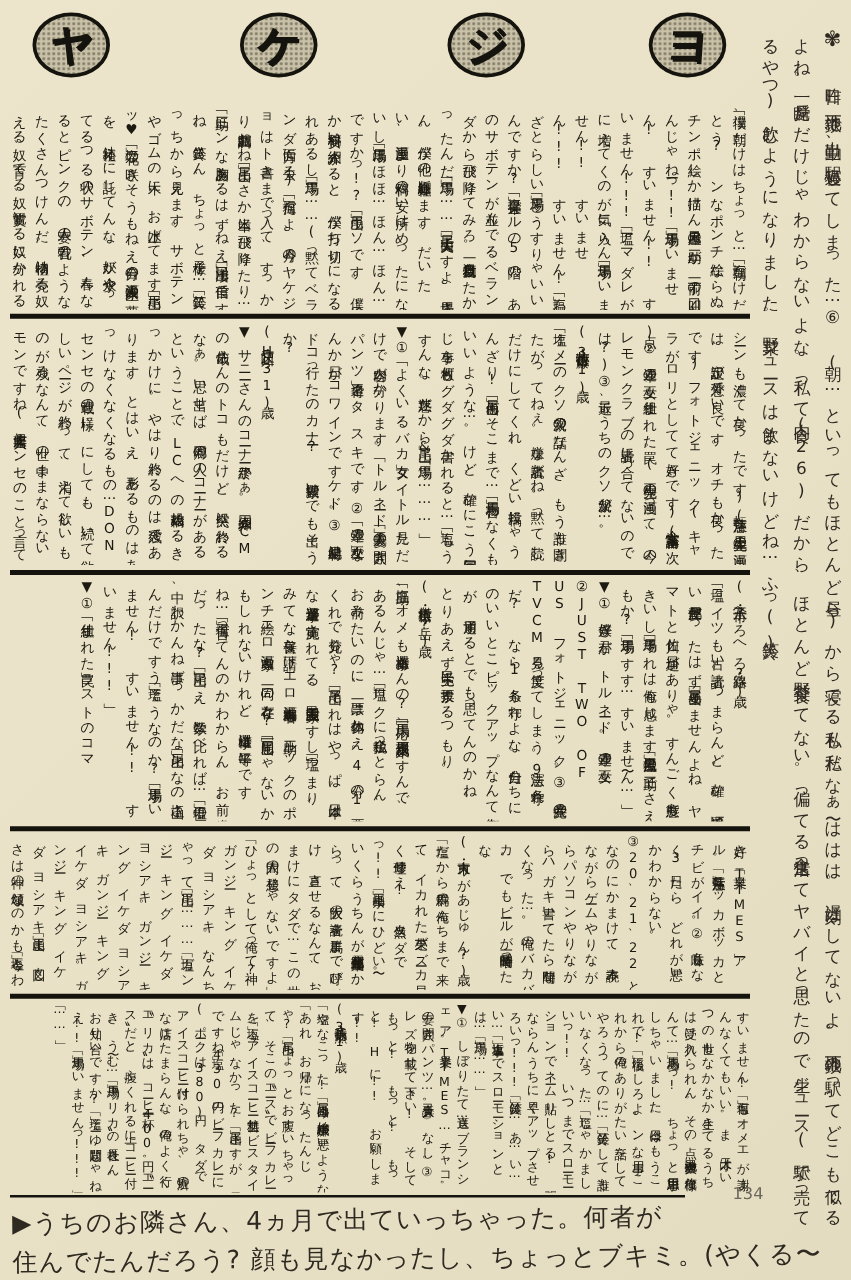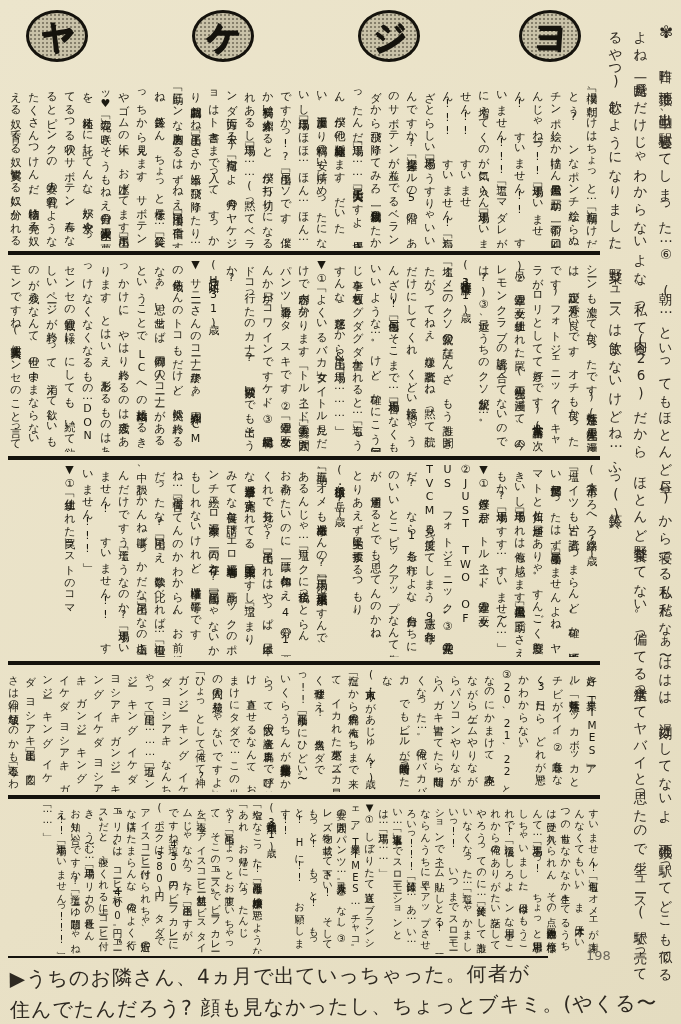--- a/index.html
+++ b/index.html
@@ -96,20 +96,20 @@
   <div class="band band-4">好き。「業界TIMES」アル。「転落注意」ニッカボッカとチビがイイ。②意味もなく3日たら、どれが悪いかわからない。③20、21、22と連体なのにかまけて、本読みながらゲームやりながらパソコンやりながらハガキ書いてたら時間なくなった…。俺のバカバカ。でもビールが一番時間喰ったな。
 (大東市・うがあじゅん・?歳)
 塩「だから群馬の俺んちまで来て、イカれた東芝バズーカ早く修理せえ! 当然タダでっ!!」尾山「余りにひどい〜。いくらうちんが電化製品修理業だからって、大阪の読者を群馬まで呼び付け、直させるなんて、おまけにタダで…この世の人間の発想じゃないですよ」塩「ひょっとして俺って神? ガンジー、キング、イケダ、ヨシアキ。なんちゃって」尾山「…………」塩「ガンジー、キング、イケダ、ヨシアキ。ガンジー、キング、イケダ、ヨシアキ。ガンジー、キング、イケダ、ヨシアキ。ガンジー、キング、イケダ、ヨシアキ」尾山「ま、図々しさは神の領域なのかも」塩「今とわかったか、この俗物共め」あれ、オヤ公は?」馬場「とっくに帰りました。</div>
   <div class="divider d4"></div>
   <div class="band band-5">すいません!」塩「何もオメエが謝まんなくてもいい。ま、天才はいつの世もなかなか生きてるうちは受け入れられん。その点、池田大作君や俺様なんて…」馬場「あっ! ちょっと用事思い出しちゃいました。今日はもうこれで!」塩「後にしろよ。ンな用事。これから俺のありがたい話をしてやろうってのに…」笑鈴「そして誰もいなくなった…」塩「じゃかましいっ!! いつまでスローモーションでネーム貼りしとる! 明日ならんうちに早くアップさせろいっ!!!」笑鈴「は…あ…い…い…」塩「返事までスローモーションとは…」馬場「………」
 ▼①しぼりたて直送…ブランシェア。業界TIMES…チャコ。美人妻の穴開きパンツ…真弓大介。②なし。③レズ物を載せて下さい! そしてもっと! もっと! もっと! Hに!! お願いします!!
 (我孫子市・勲・31歳)
 塩「やなこった!」尾山「今月は終始機嫌が悪いような」馬場「あれ、お帰りになったんじゃ?」尾山「ちょっとお腹すいちゃって、そこの〝エース〟でビーフカレーを」塩「今、アイスコーヒー無料サービスタイムじゃなかった?」尾山「さすが、地元ですね」塩「430円のビーフカレーに(ポークは380円)、タダでアイスコーヒー付けられちゃ、近所の暇な店はたまらんな。俺のよく行く〝エリカ〟は、コーヒー一杯400円。〝エース〟だと、腹ふくれる上にコーヒー付き。う〜む…」馬場「〝エリカ〟の社長さん。お知り合いですか?」塩「そーゆ問題じゃねえ!!」馬場「すいませんっ!!!」尾山「……」</div>
   <div class="divider d5"></div>
 
-  <div class="page-number">198</div>
+  <div class="page-number">134</div>
 
   <div class="bottom-note">
     <div>▶うちのお隣さん、4ヵ月で出ていっちゃった。何者が</div>
     <div>住んでたんだろう? 顔も見なかったし、ちょっとブキミ。(やくる〜と)</div>
   </div>
 
 </div>
 
 </body></html>

